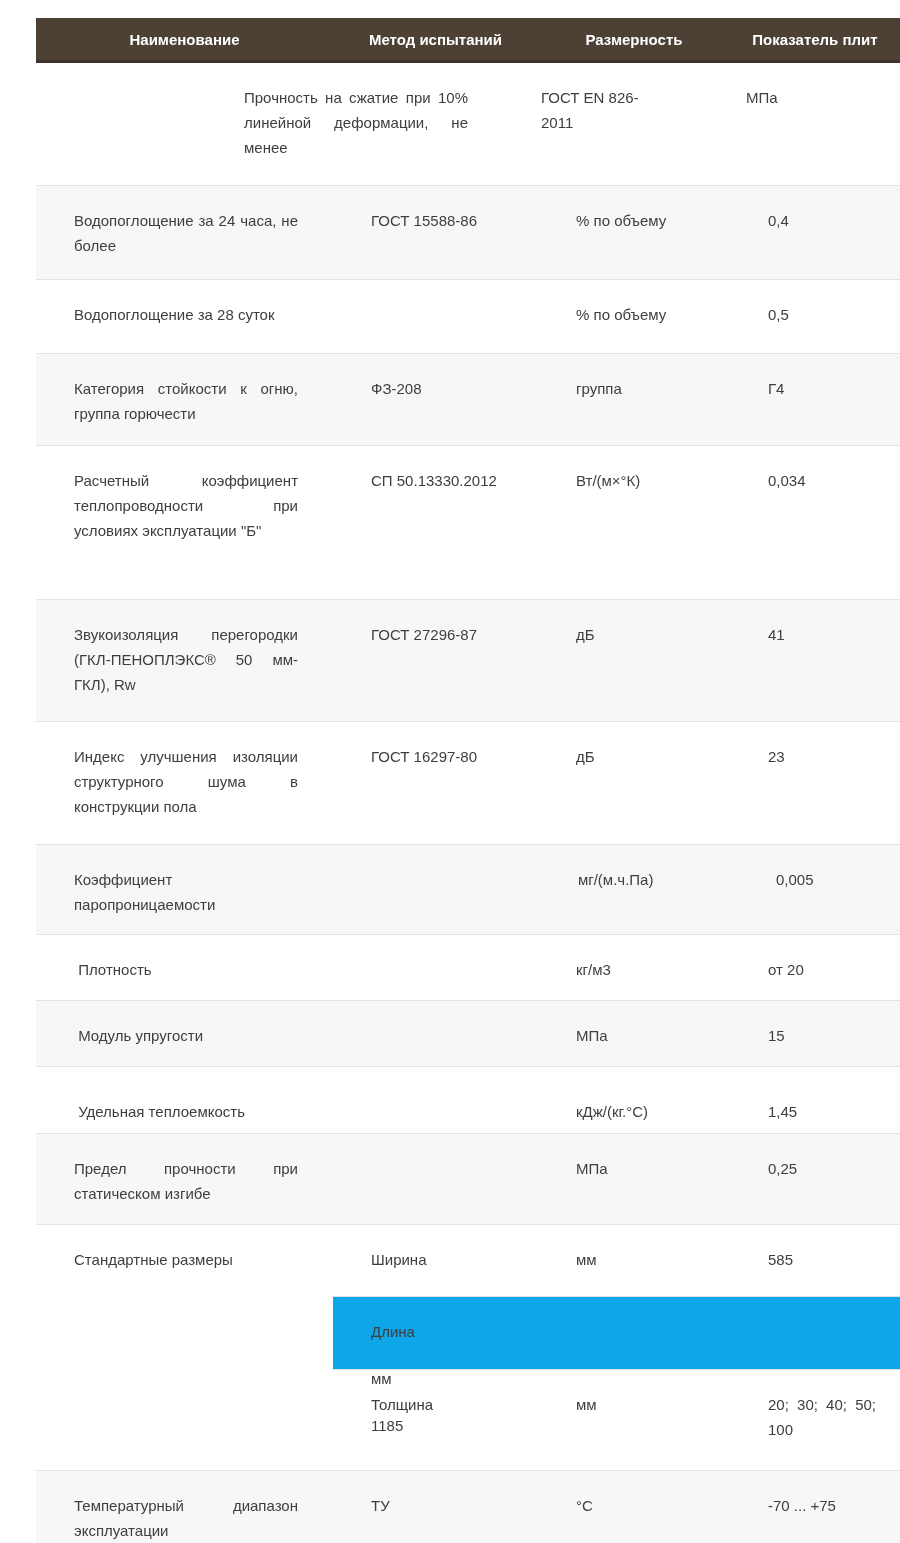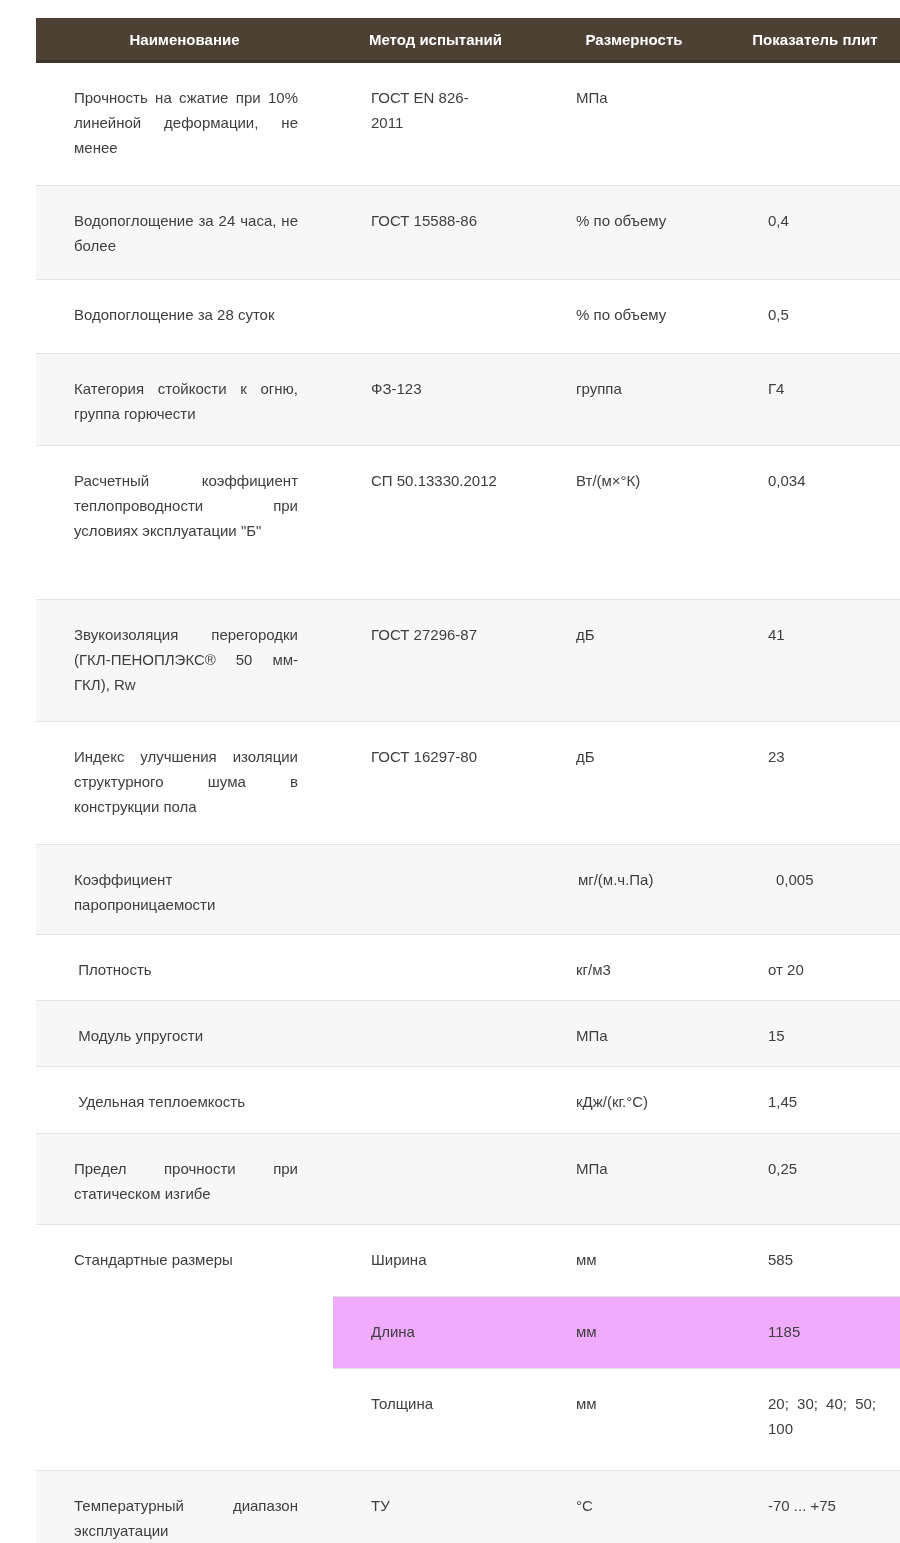--- a/index.html
+++ b/index.html
@@ -46,21 +46,21 @@
   .w3 { width: 192px; }
   .w4 { width: 170px; }
 
   
   .trow {
     display: flex;
     box-sizing: border-box;
     border-top: 1px solid #e4e4e4;
     background: #ffffff;
   }
-  .trow.first { border-top: none; }
+  .trow.first { border-top: none; justify-content: flex-end; }
   .trow.gray { background: #f7f7f7; }
   .trow.last { border-bottom: 1px solid #e4e4e4; }
 
   .c {
     box-sizing: border-box;
     padding: 22px 38px 0 38px;
     font-size: 15px;
     line-height: 25px;
   }
   .c.c1 {
@@ -73,23 +73,24 @@
   .subwrap {
     width: 567px;
     display: flex;
     flex-direction: column;
   }
   .subrow {
     display: flex;
     box-sizing: border-box;
   }
   .subrow.gray {
-    background: #f0abfc;
+    background: #0ea5e9;
     border-top: 1px solid #e0e0e0;
     border-bottom: 1px solid #e0e0e0;
+    flex-direction: column;
   }
   .c.val-justify {
     text-align: justify;
     padding-right: 24px;
   }
 </style>
 </head>
 <body>
 
 <div class="page">
@@ -114,21 +115,21 @@
           <div class="c w4"><span>0,4</span></div>
         </div>
         <div class="trow" style="height: 74px;">
           <div class="c c1 w1"><span>Водопоглощение за 28 суток</span></div>
           <div class="c w2"></div>
           <div class="c w3"><span>% по объему</span></div>
           <div class="c w4"><span>0,5</span></div>
         </div>
         <div class="trow gray" style="height: 92px;">
           <div class="c c1 w1"><span>Категория стойкости к огню, группа горючести</span></div>
-          <div class="c w2"><span>ФЗ-123</span></div>
+          <div class="c w2"><span>ФЗ-208</span></div>
           <div class="c w3"><span>группа</span></div>
           <div class="c w4"><span>Г4</span></div>
         </div>
         <div class="trow" style="height: 121px;">
           <div class="c c1 w1"><span>Расчетный коэффициент теплопроводности при условиях эксплуатации "Б"</span></div>
           <div class="c w2"><span>СП 50.13330.2012</span></div>
           <div class="c w3"><span>Вт/(м×°К)</span></div>
           <div class="c w4"><span>0,034</span></div>
         </div>
         <div class="trow gray" style="height: 122px; margin-top: 33px;">
@@ -154,21 +155,21 @@
           <div class="c w2"></div>
           <div class="c w3"><span>кг/м3</span></div>
           <div class="c w4"><span>от 20</span></div>
         </div>
         <div class="trow gray" style="height: 66px;">
           <div class="c c1 w1"><span>&nbsp;Модуль упругости</span></div>
           <div class="c w2"></div>
           <div class="c w3"><span>МПа</span></div>
           <div class="c w4"><span>15</span></div>
         </div>
-        <div class="trow" style="height: 67px;">
+        <div class="trow" style="height: 67px; align-items: center;">
           <div class="c c1 w1"><span>&nbsp;Удельная теплоемкость</span></div>
           <div class="c w2"></div>
           <div class="c w3"><span>кДж/(кг.°С)</span></div>
           <div class="c w4"><span>1,45</span></div>
         </div>
         <div class="trow gray" style="height: 91px;">
           <div class="c c1 w1"><span>Предел прочности при статическом изгибе</span></div>
           <div class="c w2"></div>
           <div class="c w3"><span>МПа</span></div>
           <div class="c w4"><span>0,25</span></div>

